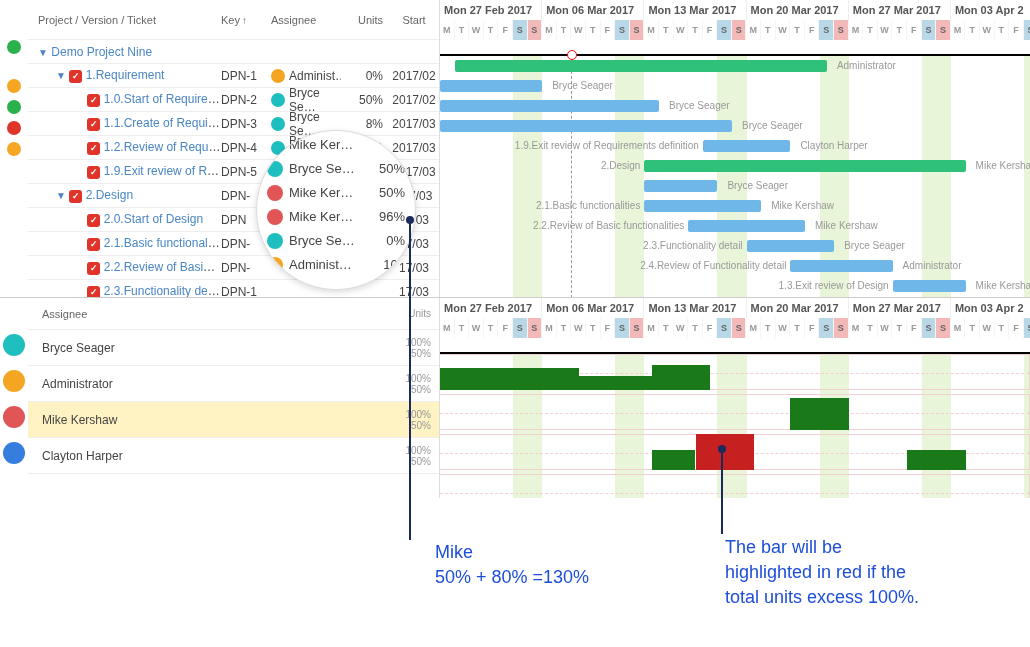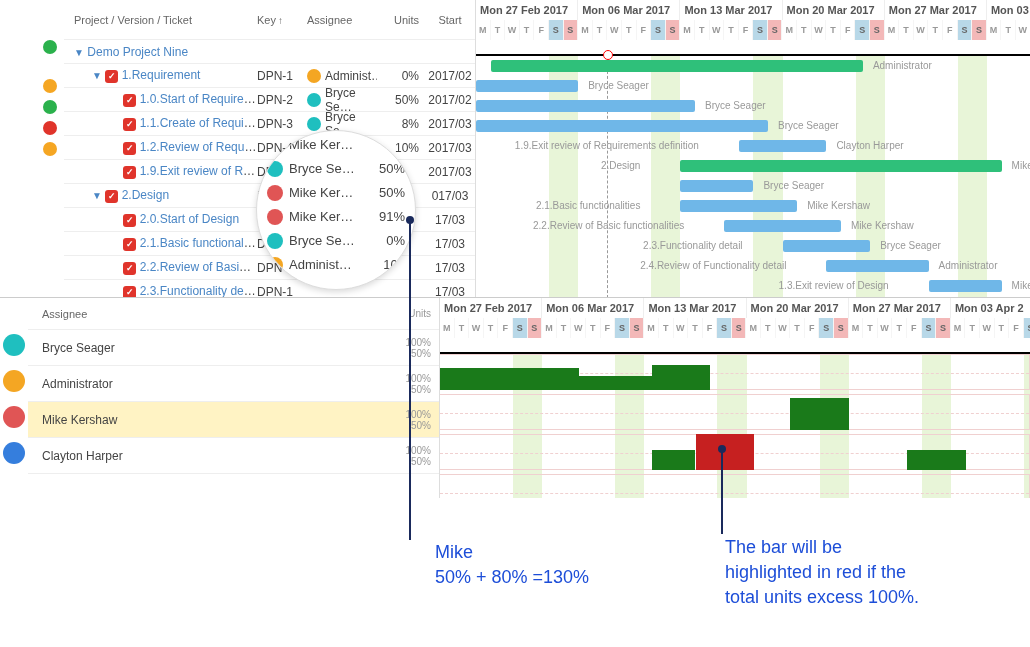--- a/index.html
+++ b/index.html
@@ -3,21 +3,21 @@
 <meta charset="utf-8">
 <style>
   * { box-sizing: border-box; }
   html, body { margin: 0; padding: 0; font-family: Arial, Helvetica, sans-serif; font-size: 12px; color: #444; background: #fff; }
   .wrap { position: relative; width: 1030px; height: 647px; overflow: hidden; }
   .split-v { display: flex; flex-direction: column; height: 500px; }
   .top-half { display: flex; height: 298px; border-bottom: 1px solid #ccc; }
   .bot-half { display: flex; height: 200px; }
 
   
-  .tree-panel { width: 440px; display: flex; border-right: 1px solid #ddd; margin-left: 36px; }
+  .tree-panel { width: 440px; display: flex; border-right: 1px solid #ddd; }
   .gutter { width: 28px; display: flex; flex-direction: column; align-items: center; padding-top: 6px; gap: 5px; }
   .gutter-dot { width: 14px; height: 14px; border-radius: 50%; display: inline-block; }
   .dot-green { background: #2bb14c; }
   .dot-orange { background: #f5a623; }
   .dot-red { background: #e0342b; }
   .grid { flex: 1; overflow: hidden; }
   .grid-header, .grid-row { display: flex; align-items: center; height: 24px; border-bottom: 1px solid #eee; }
   .grid-header { height: 40px; font-size: 11px; color: #666; }
   .col-name { flex: 1; padding-left: 10px; white-space: nowrap; overflow: hidden; text-overflow: ellipsis; }
   .col-key { width: 50px; text-align: left; }
@@ -460,21 +460,21 @@
         <span class="lens-pct">50%</span>
       </div>
       <div class="lens-row">
         <span class="avatar av-red" style="width: 16px; height: 16px;"></span>
         <span class="lens-name">Mike Ker…</span>
         <span class="lens-pct">50%</span>
       </div>
       <div class="lens-row">
         <span class="avatar av-red" style="width: 16px; height: 16px;"></span>
         <span class="lens-name">Mike Ker…</span>
-        <span class="lens-pct">91%</span>
+        <span class="lens-pct">96%</span>
       </div>
       <div class="lens-row">
         <span class="avatar av-teal" style="width: 16px; height: 16px;"></span>
         <span class="lens-name">Bryce Se…</span>
         <span class="lens-pct">0%</span>
       </div>
       <div class="lens-row">
         <span class="avatar av-orange" style="width: 16px; height: 16px;"></span>
         <span class="lens-name">Administ…</span>
         <span class="lens-pct">100</span>

